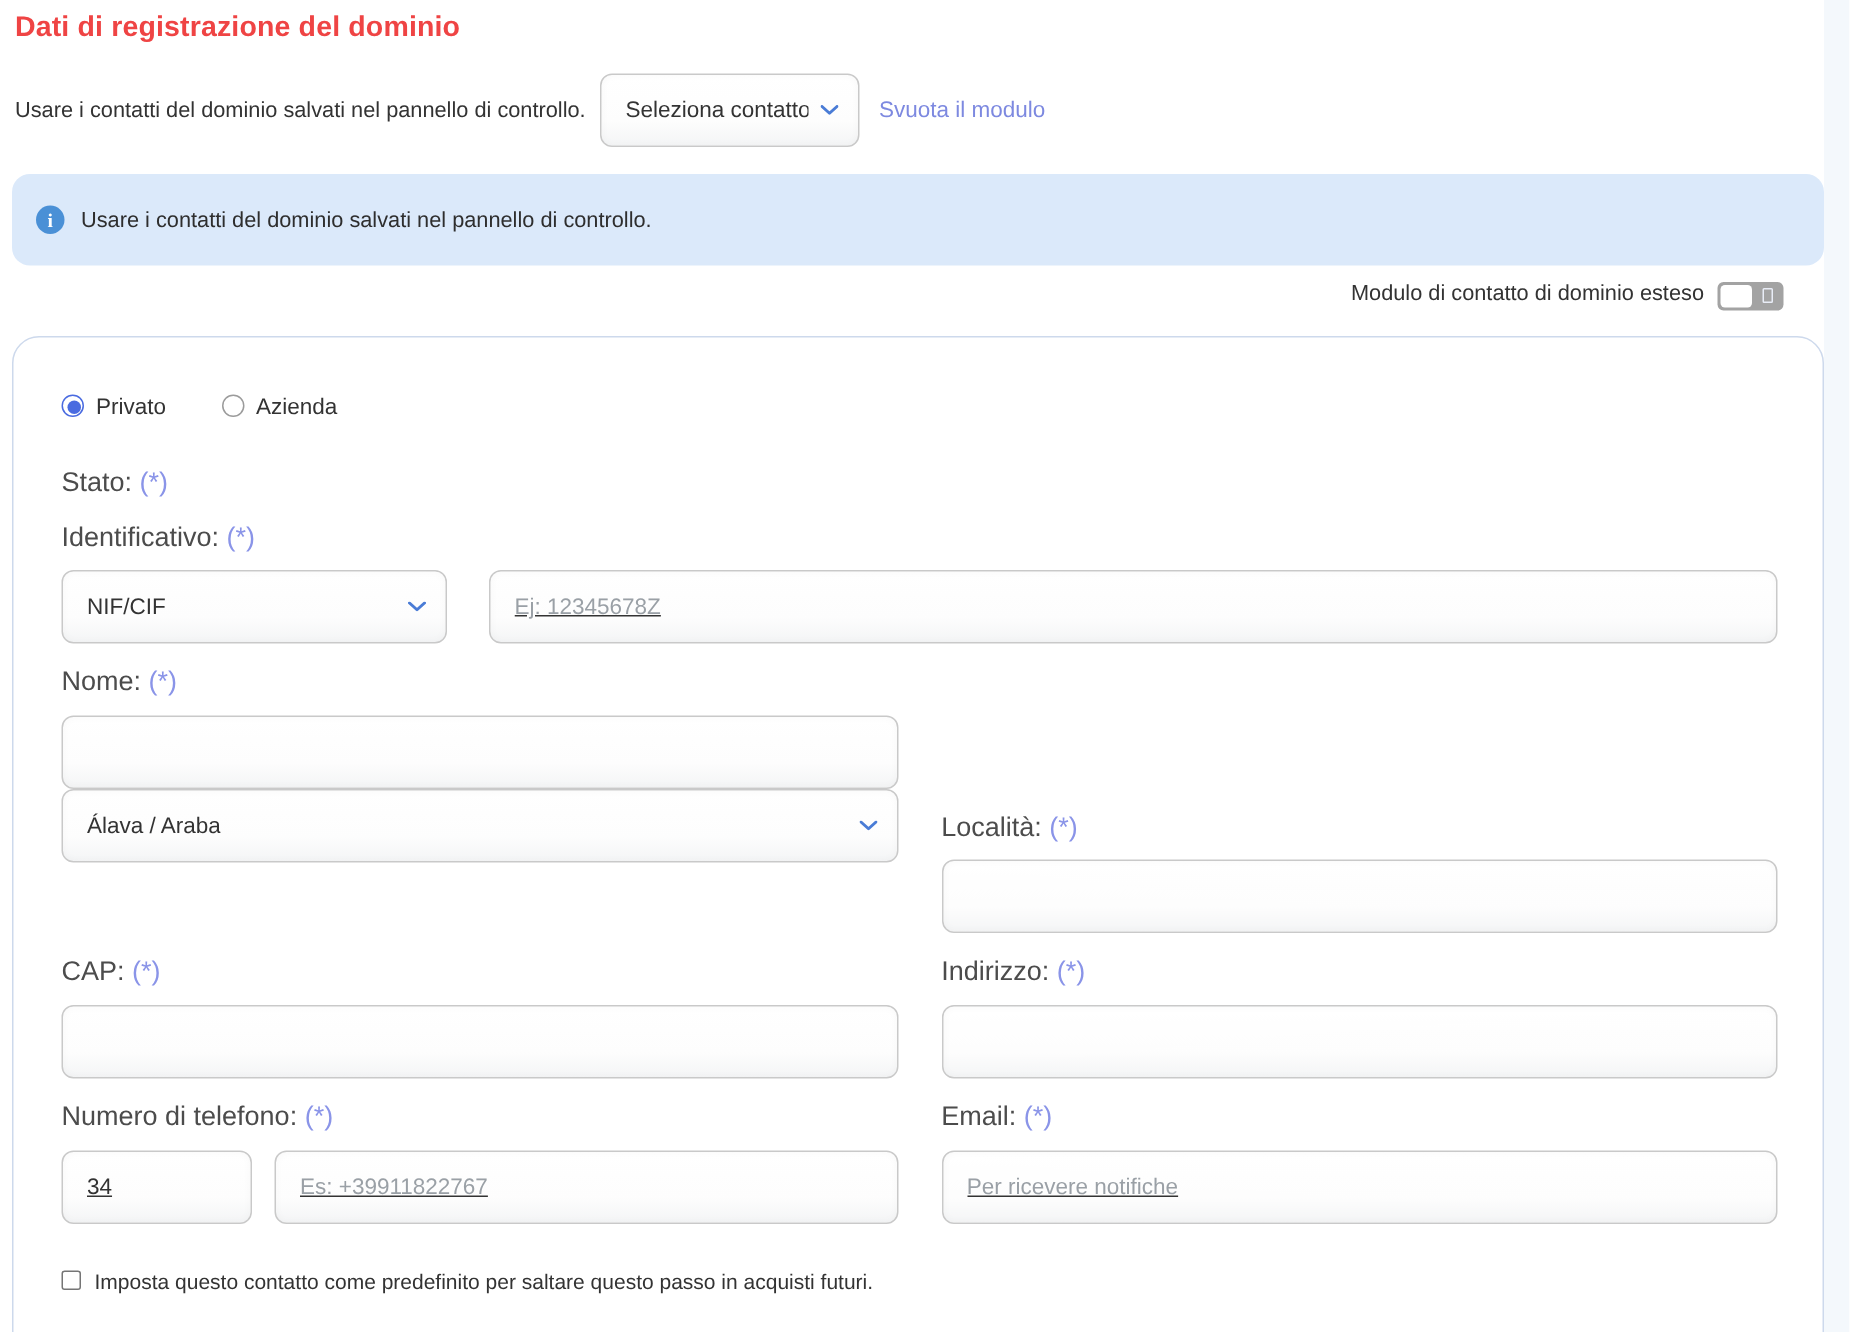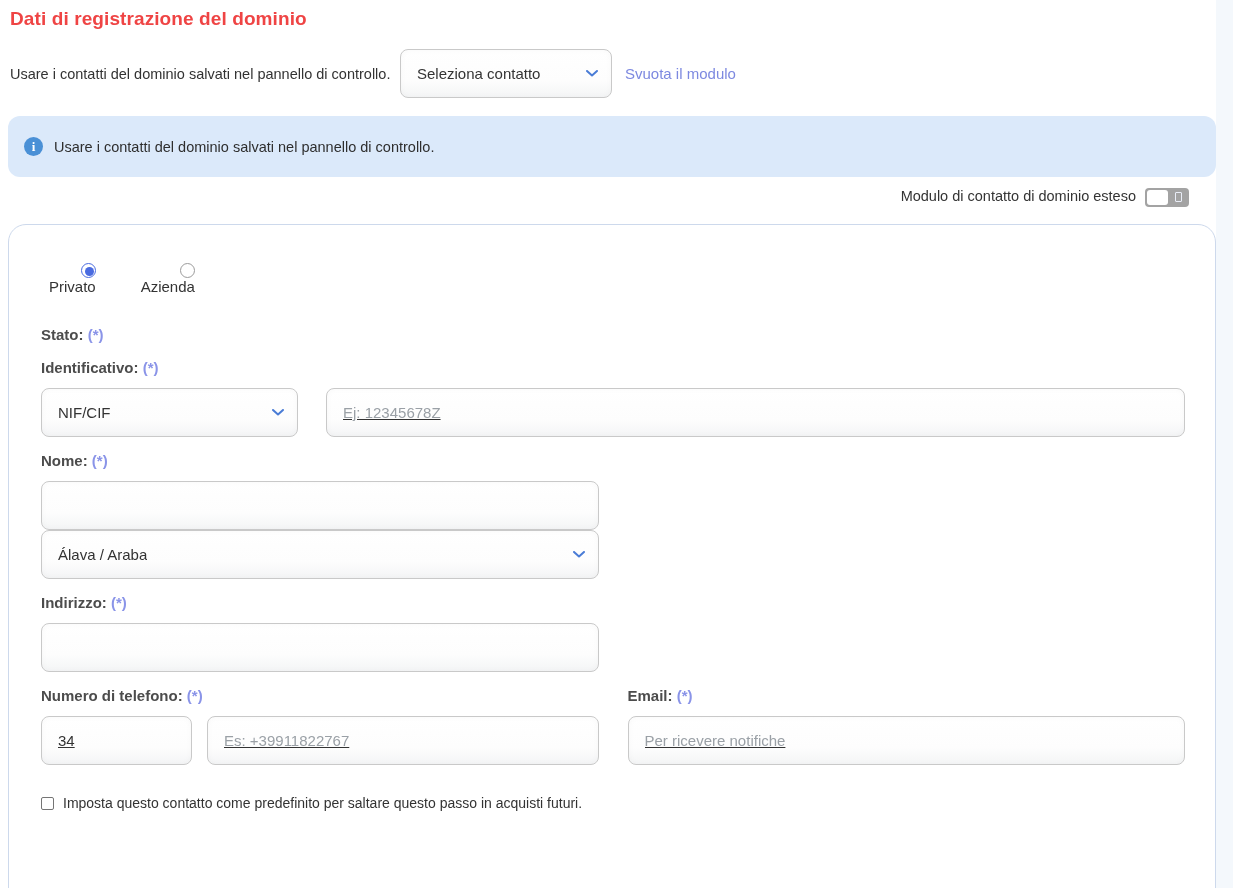--- a/index.html
+++ b/index.html
@@ -28,21 +28,21 @@
     height: 49px; border: 1px solid #c9c9c9; border-radius: 8px;
     background: linear-gradient(180deg, #ffffff 0%, #fdfdfd 65%, #f4f5f6 100%);
     box-shadow: inset 0 0 6px rgba(0,0,0,0.03);
     font-size: 15px; color: #333;
   }
   .sel { display: flex; align-items: center; justify-content: space-between; padding: 0 13px 0 16px; cursor: pointer; }
   .sel .sel-value { white-space: nowrap; overflow: hidden; }
   .txt { width: 100%; padding: 0 16px; outline: none; font-family: "Liberation Sans", "DejaVu Sans", sans-serif; text-decoration: underline; }
   .txt::placeholder { color: #9aa0a6; opacity: 1; }
 
-  .contact-select { width: 212px; }
+  .contact-select { width: 173px; }
 
   
   .info-banner {
     margin: 18px 17px 0 8px; height: 61px; border-radius: 12px;
     background: #dbe9fa; display: flex; align-items: center; padding: 0 16px;
   }
   .info-icon {
     flex: 0 0 auto; width: 19px; height: 19px; border-radius: 50%;
     background: #4a90d6; color: #fff; font-size: 13px; font-weight: bold;
     font-family: "Liberation Serif", "DejaVu Serif", serif;
@@ -59,43 +59,43 @@
 
   
   .card {
     margin: 12px 17px 0 8px; height: 740px;
     background: #fff; border: 1px solid #cdd9ec; border-radius: 18px;
     padding: 38px 30px 0 32px;
   }
 
   
   .radio-row { display: flex; align-items: center; }
-  .radio-opt { display: flex; align-items: flex-end; cursor: pointer; flex-direction: column; }
+  .radio-opt { display: flex; align-items: flex-start; cursor: pointer; }
   .radio-opt + .radio-opt { margin-left: 37px; }
   .radio { width: 15px; height: 15px; border-radius: 50%; border: 1px solid #9b9b9b; background: #fff; position: relative; flex: 0 0 auto; }
   .radio.checked { border-color: #4a6be0; }
   .radio.checked::after {
     content: ""; position: absolute; left: 3px; top: 3px; width: 9px; height: 9px;
     border-radius: 50%; background: #4a6be0;
   }
   .radio-text { margin-left: 8px; font-size: 15px; color: #333; }
 
   
-  .field-label { margin: 15px 0 11px; font-size: 15px; color: #4c4c4c; line-height: 1.2; font-weight: bold; }
+  .field-label { margin: 15px 0 11px; font-size: 18px; color: #4c4c4c; line-height: 1.2; }
   .field-label.first { margin-top: 31px; }
   .req { color: #8a94e8; }
 
   .id-row { display: flex; gap: 28px; }
   .id-type { width: 257px; flex: 0 0 auto; }
   .id-row .txt { flex: 1 1 auto; }
 
   .grid2 { display: grid; grid-template-columns: 1fr 1fr; column-gap: 29px; }
 
   .phone-row { display: flex; gap: 15px; }
-  .phone-prefix { width: 151px; flex: 0 0 auto; }
+  .phone-prefix { width: 127px; flex: 0 0 auto; }
   .phone-row .phone-number { flex: 1 1 auto; }
 
   
   .checkbox-row { margin-top: 30px; display: flex; align-items: center; }
   .checkbox { width: 13px; height: 13px; border: 1px solid #757575; border-radius: 2px; background: #fff; flex: 0 0 auto; cursor: pointer; }
   .checkbox-text { margin-left: 9px; font-size: 14px; color: #333; }
 
   .chev { flex: 0 0 auto; margin-left: 8px; }
 </style>
 </head>
@@ -172,23 +172,35 @@
 
     <div class="grid2">
       <div class="col">
         <div class="sel">
           <span class="sel-value">Álava / Araba</span>
           <svg class="chev" width="12" height="7" viewBox="0 0 12 7">
               <path d="M1 1l5 4.5L11 1" fill="none" stroke="#4a7cd6" stroke-width="2" stroke-linecap="round" stroke-linejoin="round"></path>
             </svg>
         </div>
       </div>
-    </div>
-
-    <div class="grid2">
+      <div class="col">
+        <div class="field-label">
+          <span>Località:</span> <span class="req">(*)</span>
+        </div>
+        <input class="txt" type="text" style="">
+      </div>
+    </div>
+
+    <div class="grid2">
+      <div class="col">
+        <div class="field-label">
+          <span>CAP:</span> <span class="req">(*)</span>
+        </div>
+        <input class="txt" type="text" style="">
+      </div>
       <div class="col">
         <div class="field-label">
           <span>Indirizzo:</span> <span class="req">(*)</span>
         </div>
         <input class="txt" type="text" style="">
       </div>
     </div>
 
     <div class="grid2">
       <div class="col">

